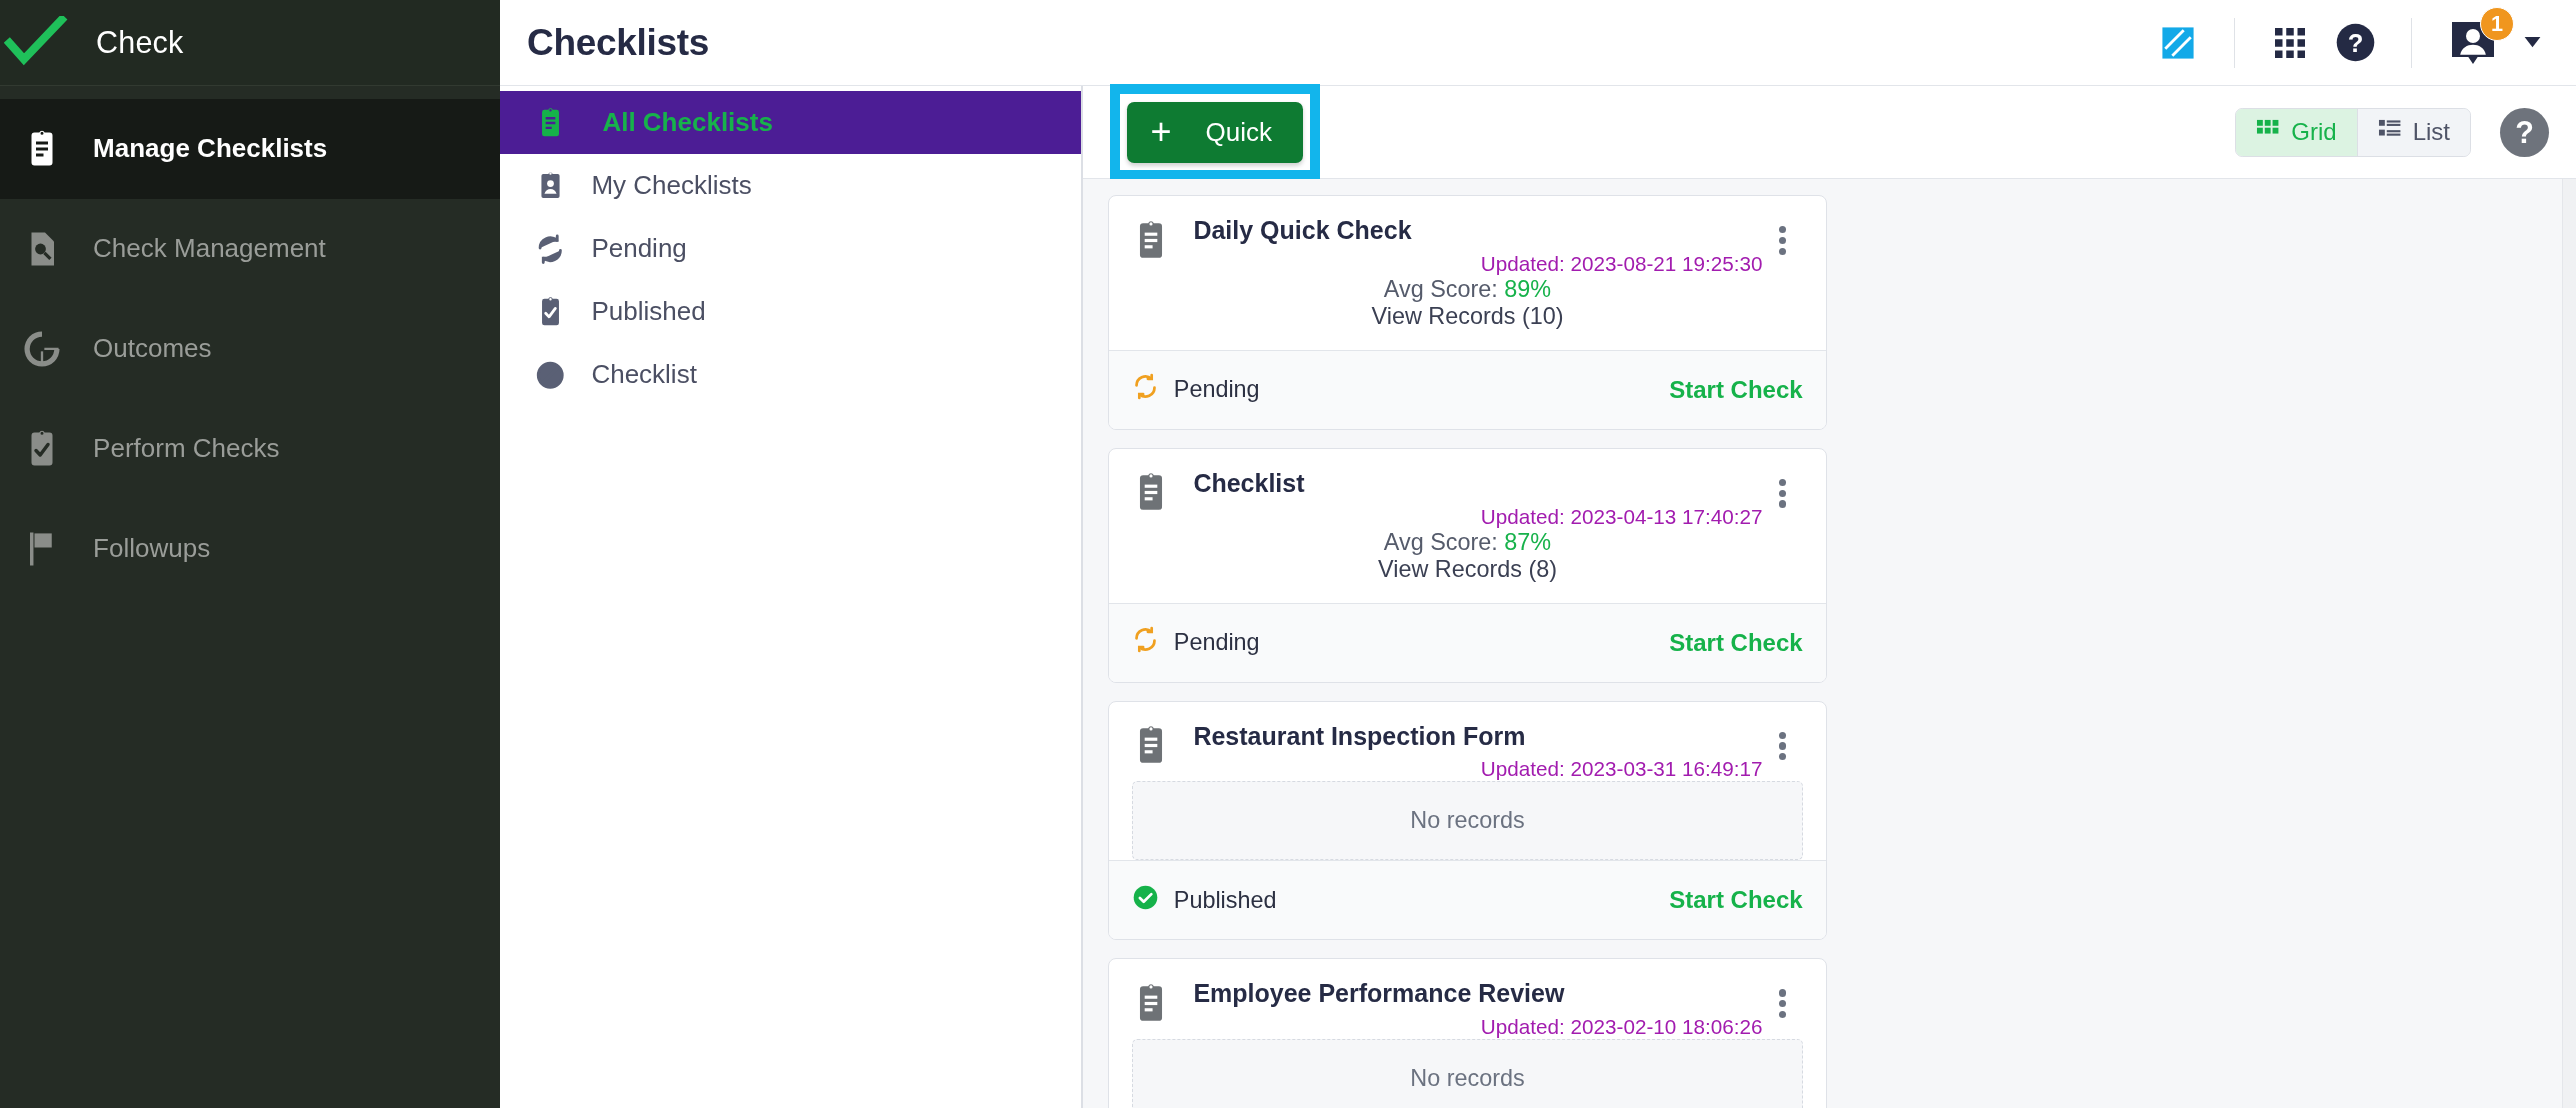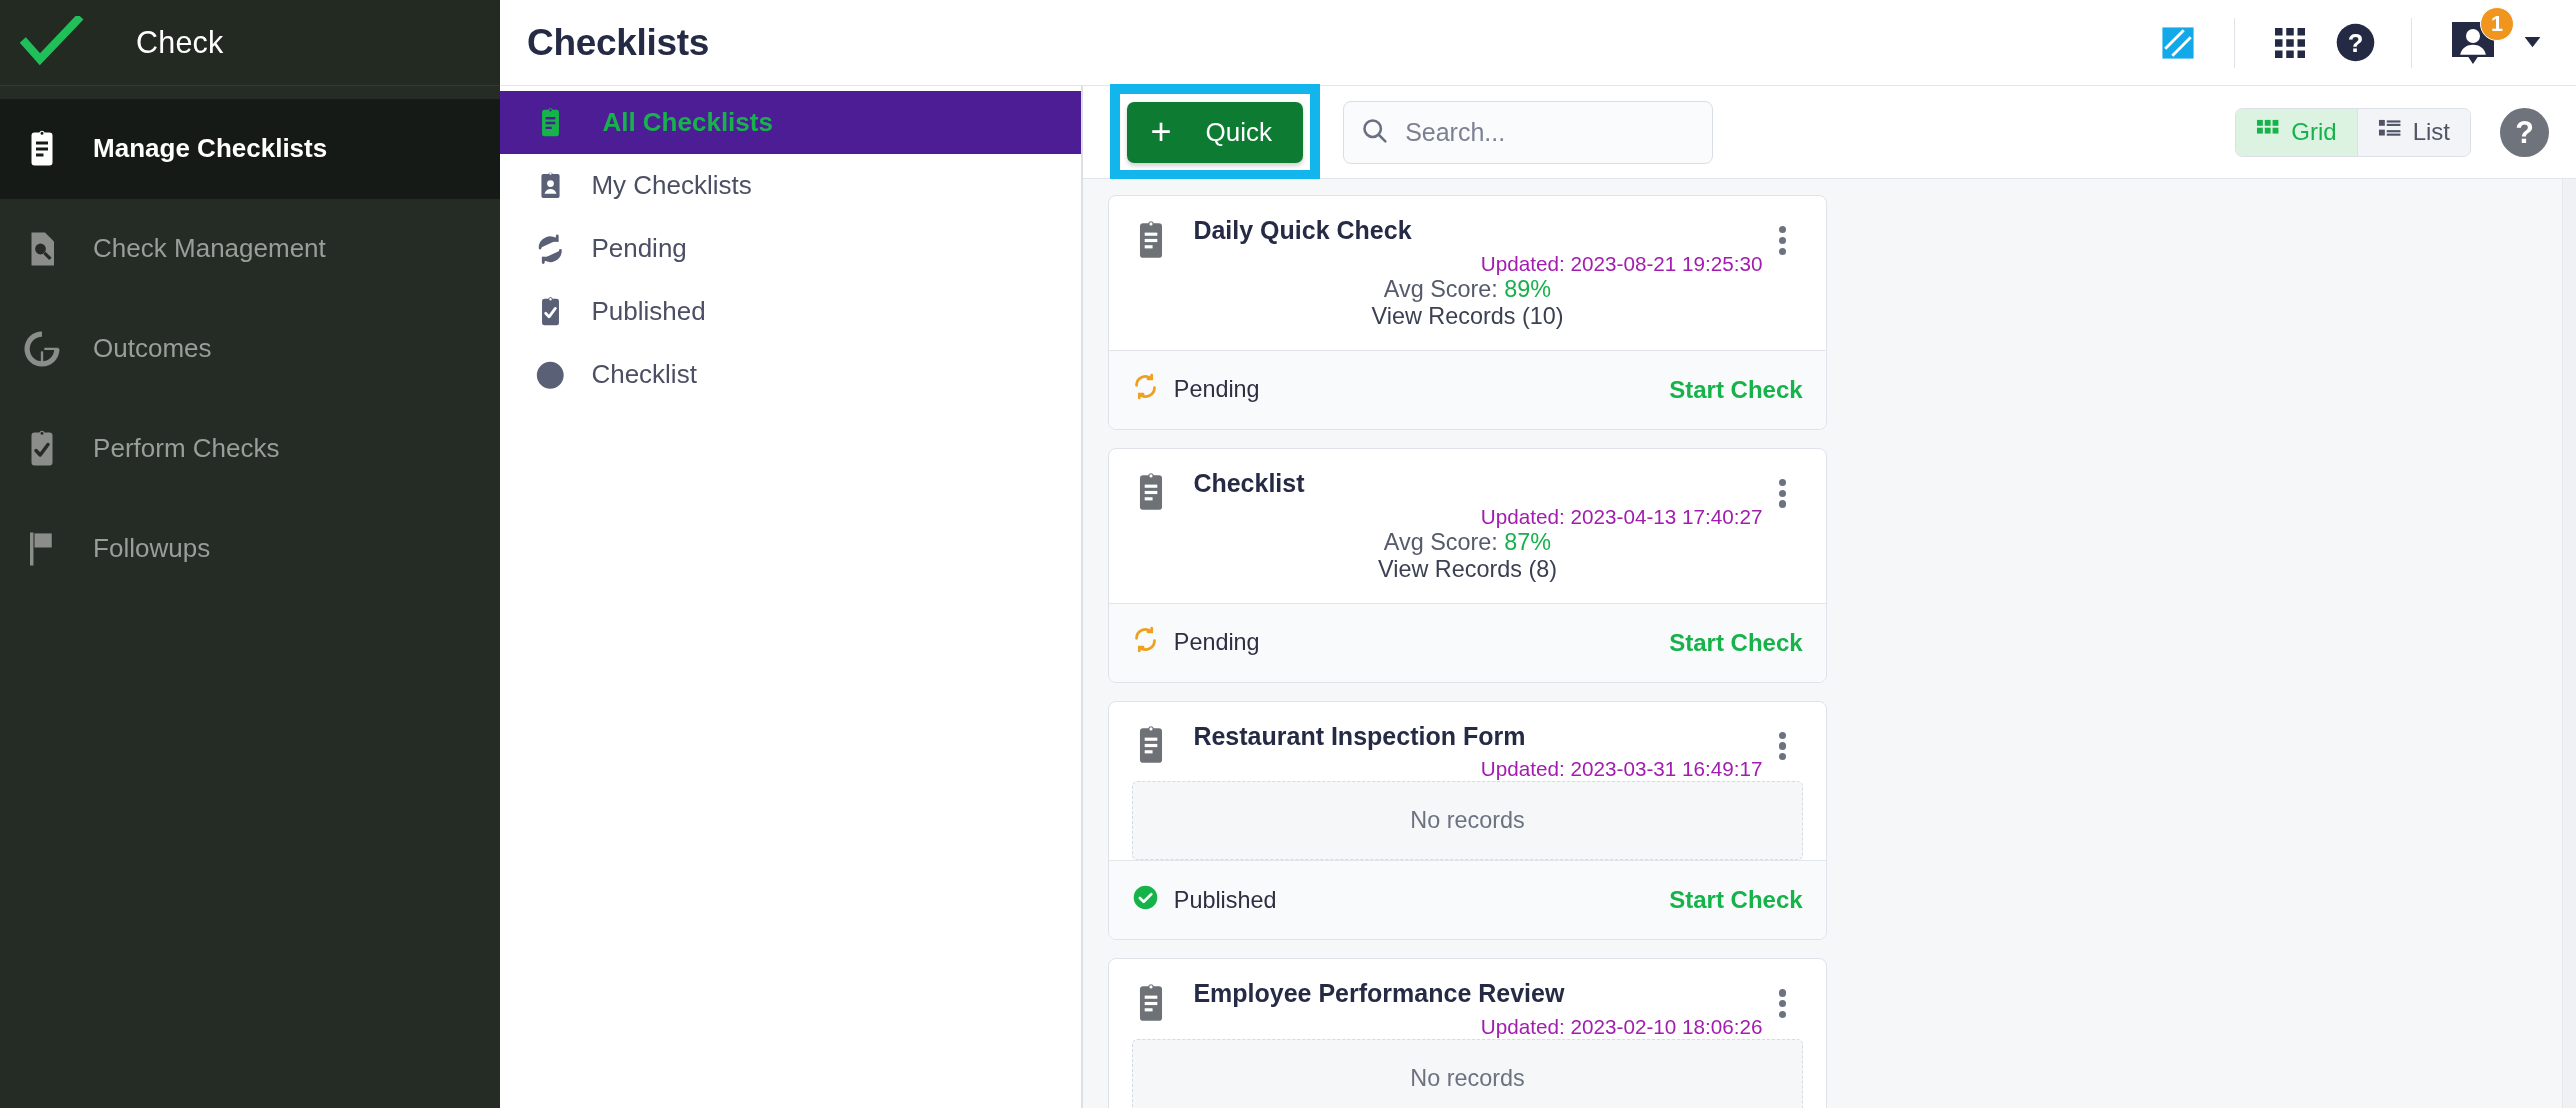--- a/index.html
+++ b/index.html
@@ -13,24 +13,23 @@
 
   
   .sidebar {
     width: 500px; flex: 0 0 500px; height: 1108px;
     background: #252c25;
     display: flex; flex-direction: column;
   }
   .brand {
     height: 86px; flex: 0 0 86px;
     display: flex; align-items: center;
-    padding-left: 20px;
+    padding-left: 4px;
     border-bottom: 0.9px solid #323a31;
     background: #222a22;
-    gap: 24px;
   }
   .brand-logo { width: 65px; height: 54px; display:block; flex:0 0 65px; }
   .brand-name {
     color: #ffffff; font-size: 30.5px; font-weight: 400;
     margin-left: 27px; letter-spacing: 0.2px;
   }
   .nav { padding-top: 12.6px; }
   .nav-item {
     display: flex; align-items: center;
     height: 100px; padding-left: 21.6px;
@@ -423,29 +422,20 @@
       <section class="content">
 
         <div class="toolbar">
           <div class="create-highlight">
             <button class="create-btn">
               <span class="create-plus">+</span>
               <span>Quick</span>
             </button>
           </div>
 
-          <div class="searchbox">
-            <span>
-              <svg width="29" height="29" viewBox="0 0 24 24" fill="none" stroke="#6a7081" stroke-width="2.1">
-                <circle cx="10.5" cy="10.5" r="6.8"></circle>
-                  <line x1="15.5" y1="15.5" x2="21" y2="21" stroke-linecap="round"></line>
-              </svg>
-            </span>
-            <input class="search-input" type="text" placeholder="Search..." style="">
-          </div>
 
           <div class="toolbar-spacer"></div>
 
           <div class="viewtoggle">
             <div class="vt-btn active">
               <span>
                 <svg width="23.4" height="23.4" viewBox="0 0 24 24" fill="#16b24a">
                   <rect x="1" y="3" width="6" height="6"></rect>
                     <rect x="9" y="3" width="6" height="6"></rect>
                     <rect x="17" y="3" width="6" height="6"></rect>

